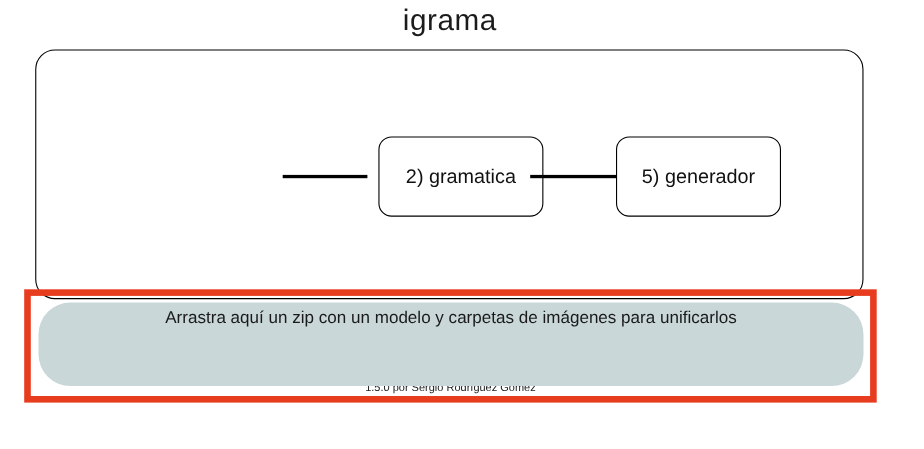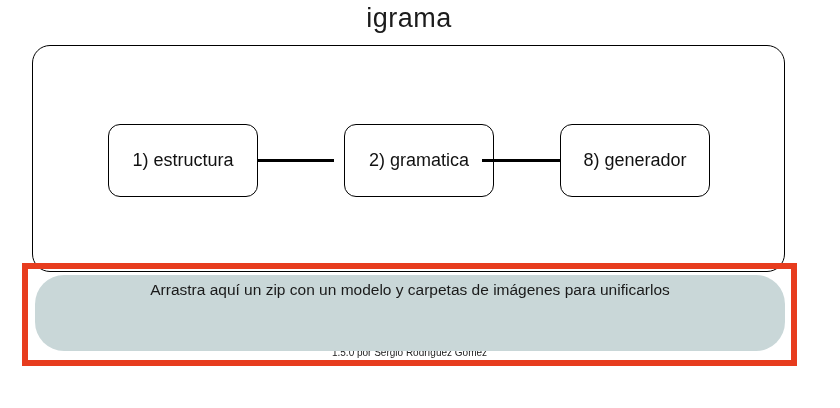--- a/index.html
+++ b/index.html
@@ -98,34 +98,31 @@
 </style>
 </head>
 <body>
 
 <div class="stage">
 
   <div class="app-title">igrama</div>
 
   <div class="panel"></div>
 
-  <div class="step step-1">
-    <span>1) estructura</span>
-  </div>
 
   <div class="connector connector-1"></div>
 
   <div class="step step-2">
     <span>2) gramatica</span>
   </div>
 
   <div class="connector connector-2"></div>
 
   <div class="step step-3">
-    <span>8) generador</span>
+    <span>5) generador</span>
   </div>
 
   <div class="credit">1.5.0 por Sergio Rodríguez Gómez</div>
 
   <div class="dropzone">
     <div class="dropzone-area">
       <span>Arrastra aquí un zip con un modelo y carpetas de imágenes para unificarlos</span>
     </div>
   </div>
 

